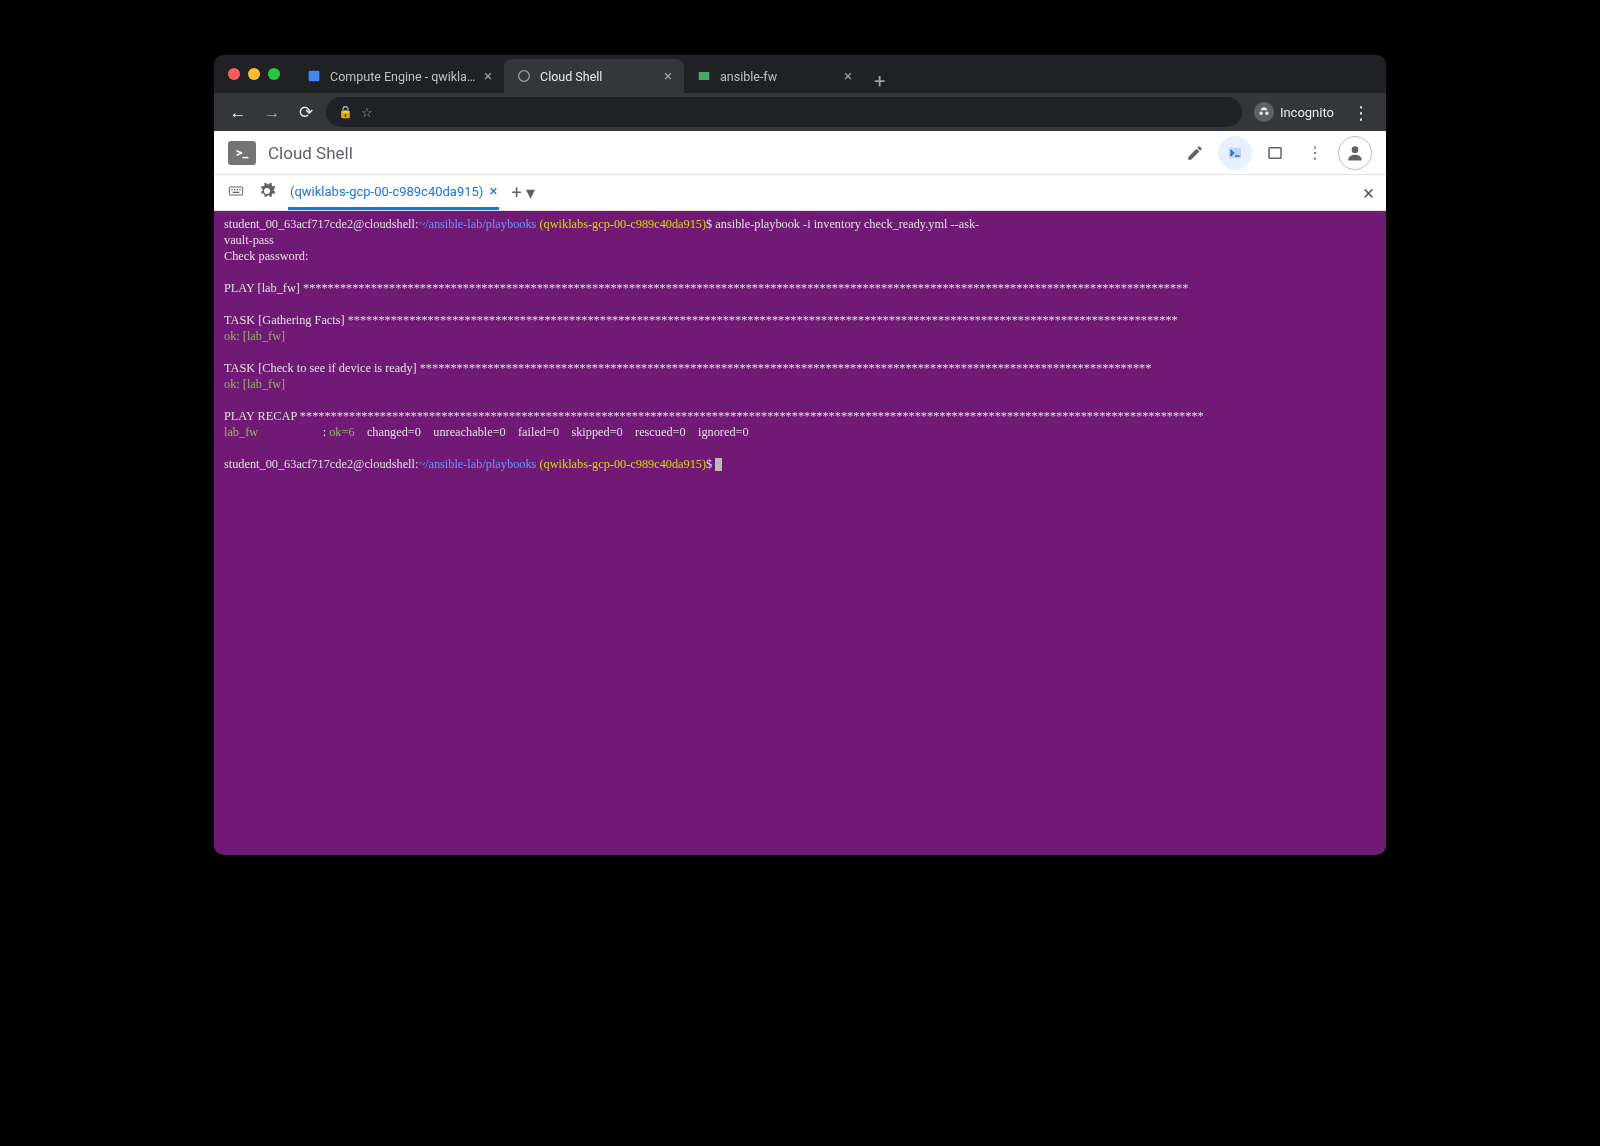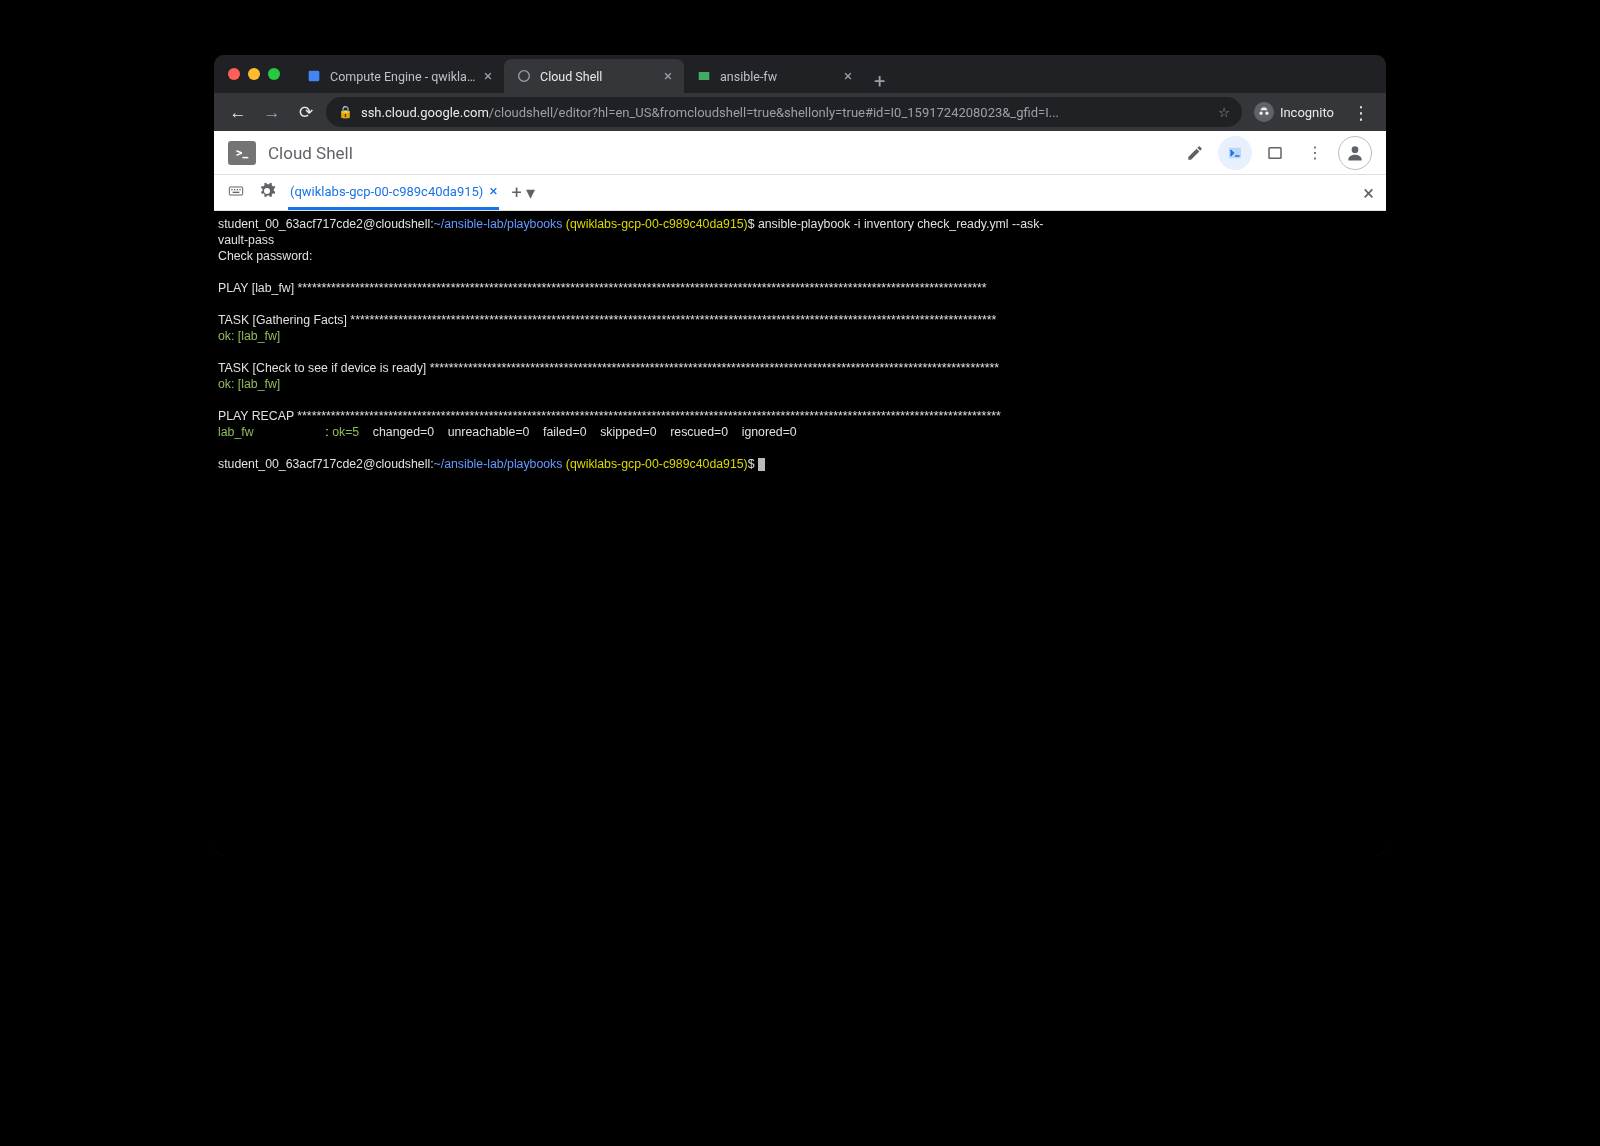--- a/index.html
+++ b/index.html
@@ -87,23 +87,23 @@
   .term-tab{
     color:#1a73e8; font-size:13px; padding:6px 2px;
     display:flex;align-items:center; gap:6px;
     border-bottom:3px solid #1a73e8; height:100%;
   }
   .term-tab .x{ color:#1a73e8; font-size:15px;}
   .term-add{ color:#5f6368; font-size:18px; cursor:pointer; display:flex;align-items:center;}
   .term-close{ margin-left:auto; color:#5f6368; font-size:20px; cursor:pointer;}
   
   .terminal{
-    flex:1; background:#000000; color:#e0e0e0;
-    font-family: Liberation Sans, sans-serif; font-size:12.3px;
-    padding:6px 4px; line-height:1.3; white-space:pre; overflow:hidden;
+    flex:1; background:#701a75; color:#e0e0e0;
+    font-family: Liberation Serif, serif; font-size:12.3px;
+    padding:6px 10px; line-height:1.3; white-space:pre; overflow:hidden;
   }
   .t-blue{ color:#6699ff;}
   .t-yellow{ color:#d9d900;}
   .t-green{ color:#8fbc5a;text-align:right;}
   .cursor{ display:inline-block; width:7px; height:13px; background:#bbb; vertical-align:text-bottom;}
 </style>
 </head>
 <body>
 
 <div class="window">
@@ -145,21 +145,20 @@
       <div class="newtab">+</div>
     </div>
   </div>
 
   <div class="addrbar">
     <div class="nav-ico enabled">←</div>
     <div class="nav-ico">→</div>
     <div class="nav-ico enabled">⟳</div>
     <div class="omnibox">
       <span class="lock">🔒</span>
-      <span class="url"><span class="host">ssh.cloud.google.com</span><span>/cloudshell/editor?hl=en_US&amp;fromcloudshell=true&amp;shellonly=true#id=I0_1591724208023&amp;_gfid=I...</span></span>
       <span class="star">☆</span>
     </div>
     <div class="incog">
       <span class="ico">
         <svg viewBox="0 0 24 24" width="14" height="14">
             <path fill="#e8eaed" d="M12 4c-3 0-5 2-6 5h12c-1-3-3-5-6-5zm-5 7a3 3 0 100 6 3 3 0 000-6zm10 0a3 3 0 100 6 3 3 0 000-6z"></path>
           </svg>
       </span>
       <span>Incognito</span>
     </div>
@@ -226,17 +225,17 @@
 
 <span id="play-hdr">PLAY [lab_fw] ************************************************************************************************************************************************</span>
 
 <span id="task1-hdr">TASK [Gathering Facts] ***************************************************************************************************************************************</span>
 <span class="t-green">ok: [lab_fw]</span>
 
 <span id="task2-hdr">TASK [Check to see if device is ready] ***********************************************************************************************************************</span>
 <span class="t-green">ok: [lab_fw]</span>
 
 <span id="recap-hdr">PLAY RECAP ***************************************************************************************************************************************************</span>
-<span class="t-green">lab_fw</span>                     : <span class="t-green">ok=5</span><span>    changed=0    unreachable=0    failed=0    skipped=0    rescued=0    ignored=0</span>
+<span class="t-green">lab_fw</span>                     : <span class="t-green">ok=6</span><span>    changed=0    unreachable=0    failed=0    skipped=0    rescued=0    ignored=0</span>
 
 <span>student_00_63acf717cde2@cloudshell</span>:<span class="t-blue">~/ansible-lab/playbooks</span> <span class="t-yellow">(qwiklabs-gcp-00-c989c40da915)</span>$ <span class="cursor"></span></div>
 
 </div>
 
 </body></html>

